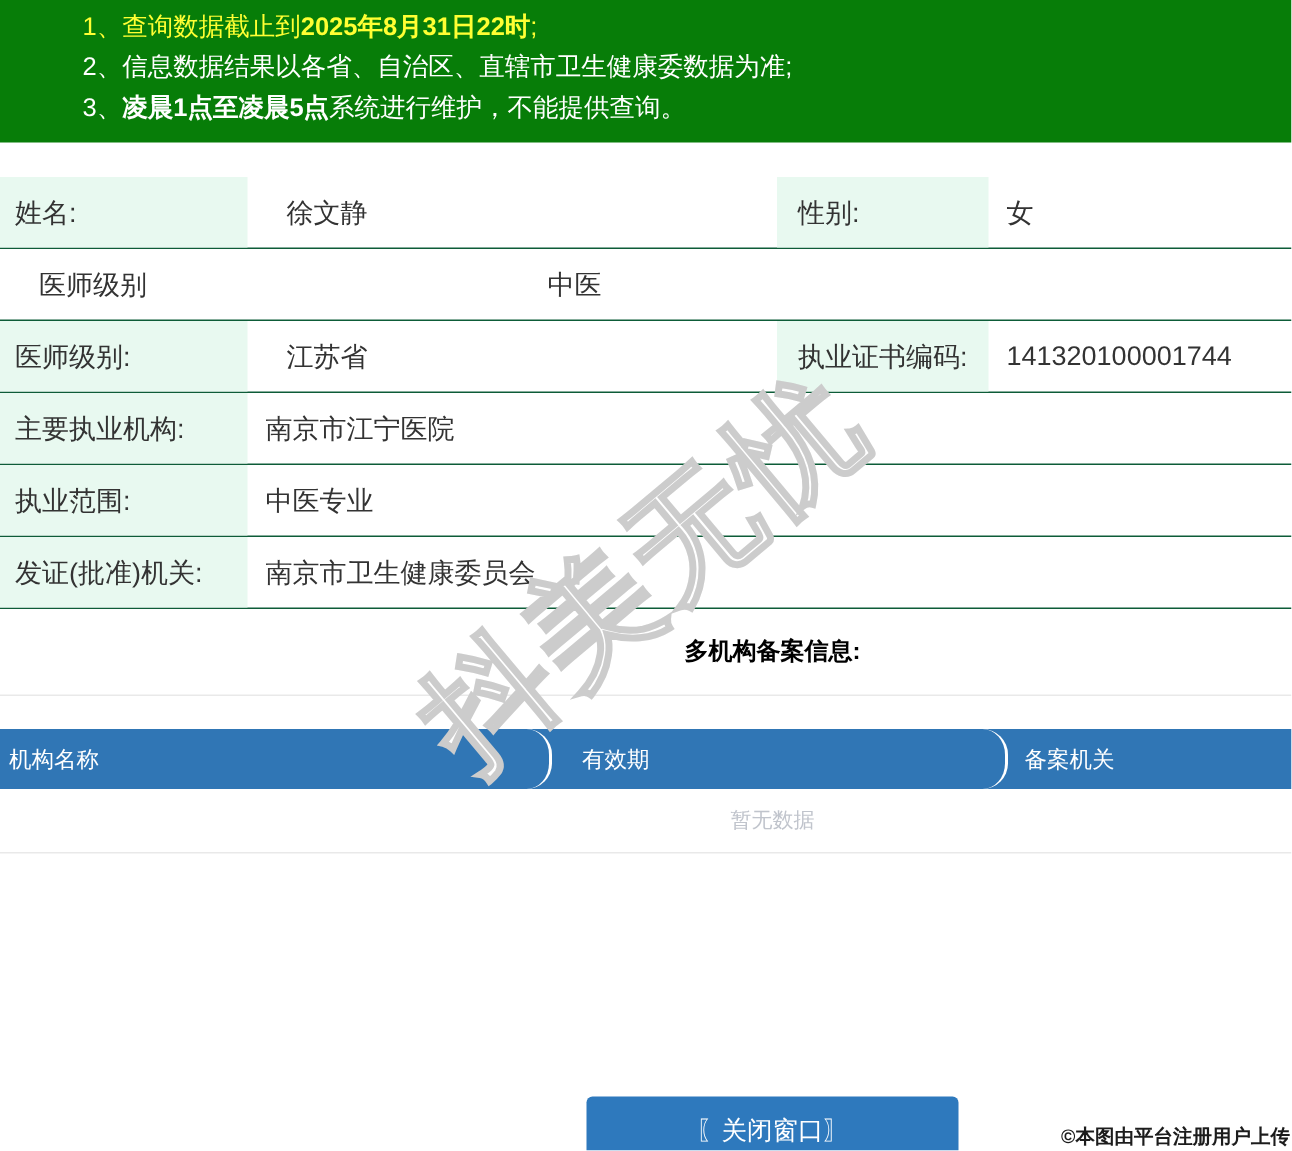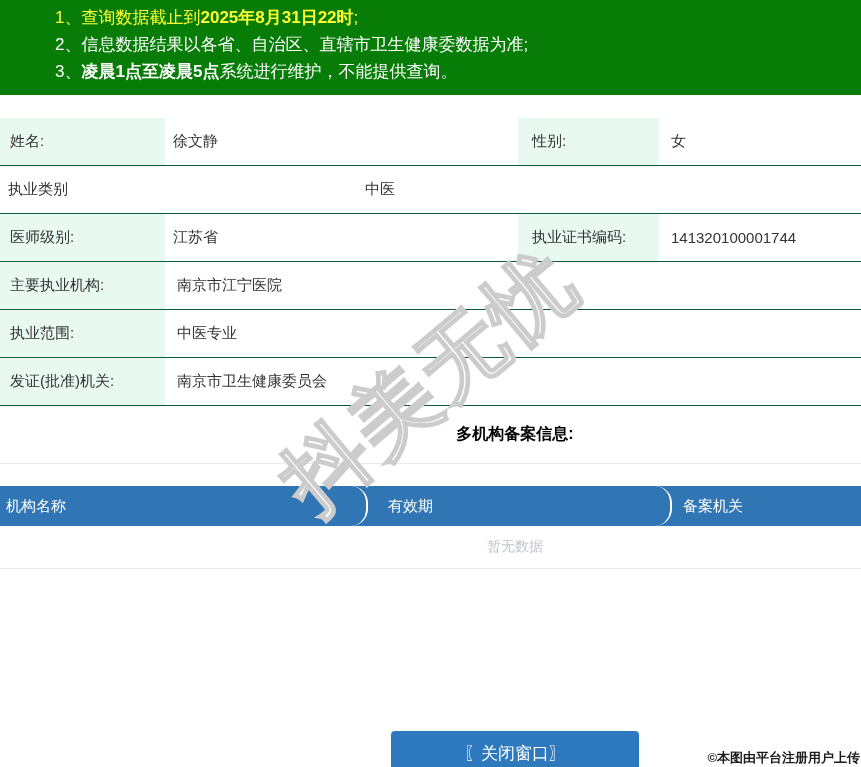--- a/index.html
+++ b/index.html
@@ -13,23 +13,23 @@
 
   
   .banner { height:95px; background:var(--banner_green); padding-top:4px; }
   .banner-line { padding-left:55px; line-height:27px; font-size:17px; color:#fff; white-space:nowrap; }
   .banner-line.yellow { color:var(--banner_yellow); }
   .banner-line .b { font-weight:bold; }
 
   
   .info-table { margin-top:23px; width:100%; }
   .row { display:flex; align-items:stretch; height:48px; border-bottom:1px solid var(--divider_green); }
-  .cell { display:flex; align-items:center; font-size:15px; color:#333; }
+  .cell { display:flex; align-items:center; font-size:18px; color:#333; }
   .lbl1 { width:165px; background:var(--mint); padding-left:10px; }
-  .val1 { width:353px; padding-left:8px; }
+  .val1 { width:353px; padding-left:26px; }
   .lbl2 { width:141px; background:var(--mint); padding-left:14px; }
   .val2 { flex:1; padding-left:12px; }
   .valfull { flex:1; padding-left:12px; }
 
   
   .section-title-wrap {
     height:58px; border-bottom:1px solid var(--light_divider);
     display:flex; align-items:center; justify-content:center;
     font-size:16px; font-weight:bold; color:#000;
   }
@@ -83,21 +83,21 @@
     </div>
 
     <div class="info-table">
       <div class="row">
         <div class="cell lbl1">姓名:</div>
         <div class="cell val1">徐文静</div>
         <div class="cell lbl2">性别:</div>
         <div class="cell val2">女</div>
       </div>
       <div class="row">
-        <div class="cell val1">执业类别</div>
+        <div class="cell val1">医师级别</div>
         <div class="cell val2">中医</div>
       </div>
       <div class="row">
         <div class="cell lbl1">医师级别:</div>
         <div class="cell val1">江苏省</div>
         <div class="cell lbl2">执业证书编码:</div>
         <div class="cell val2">141320100001744</div>
       </div>
       <div class="row">
         <div class="cell lbl1">主要执业机构:</div>

